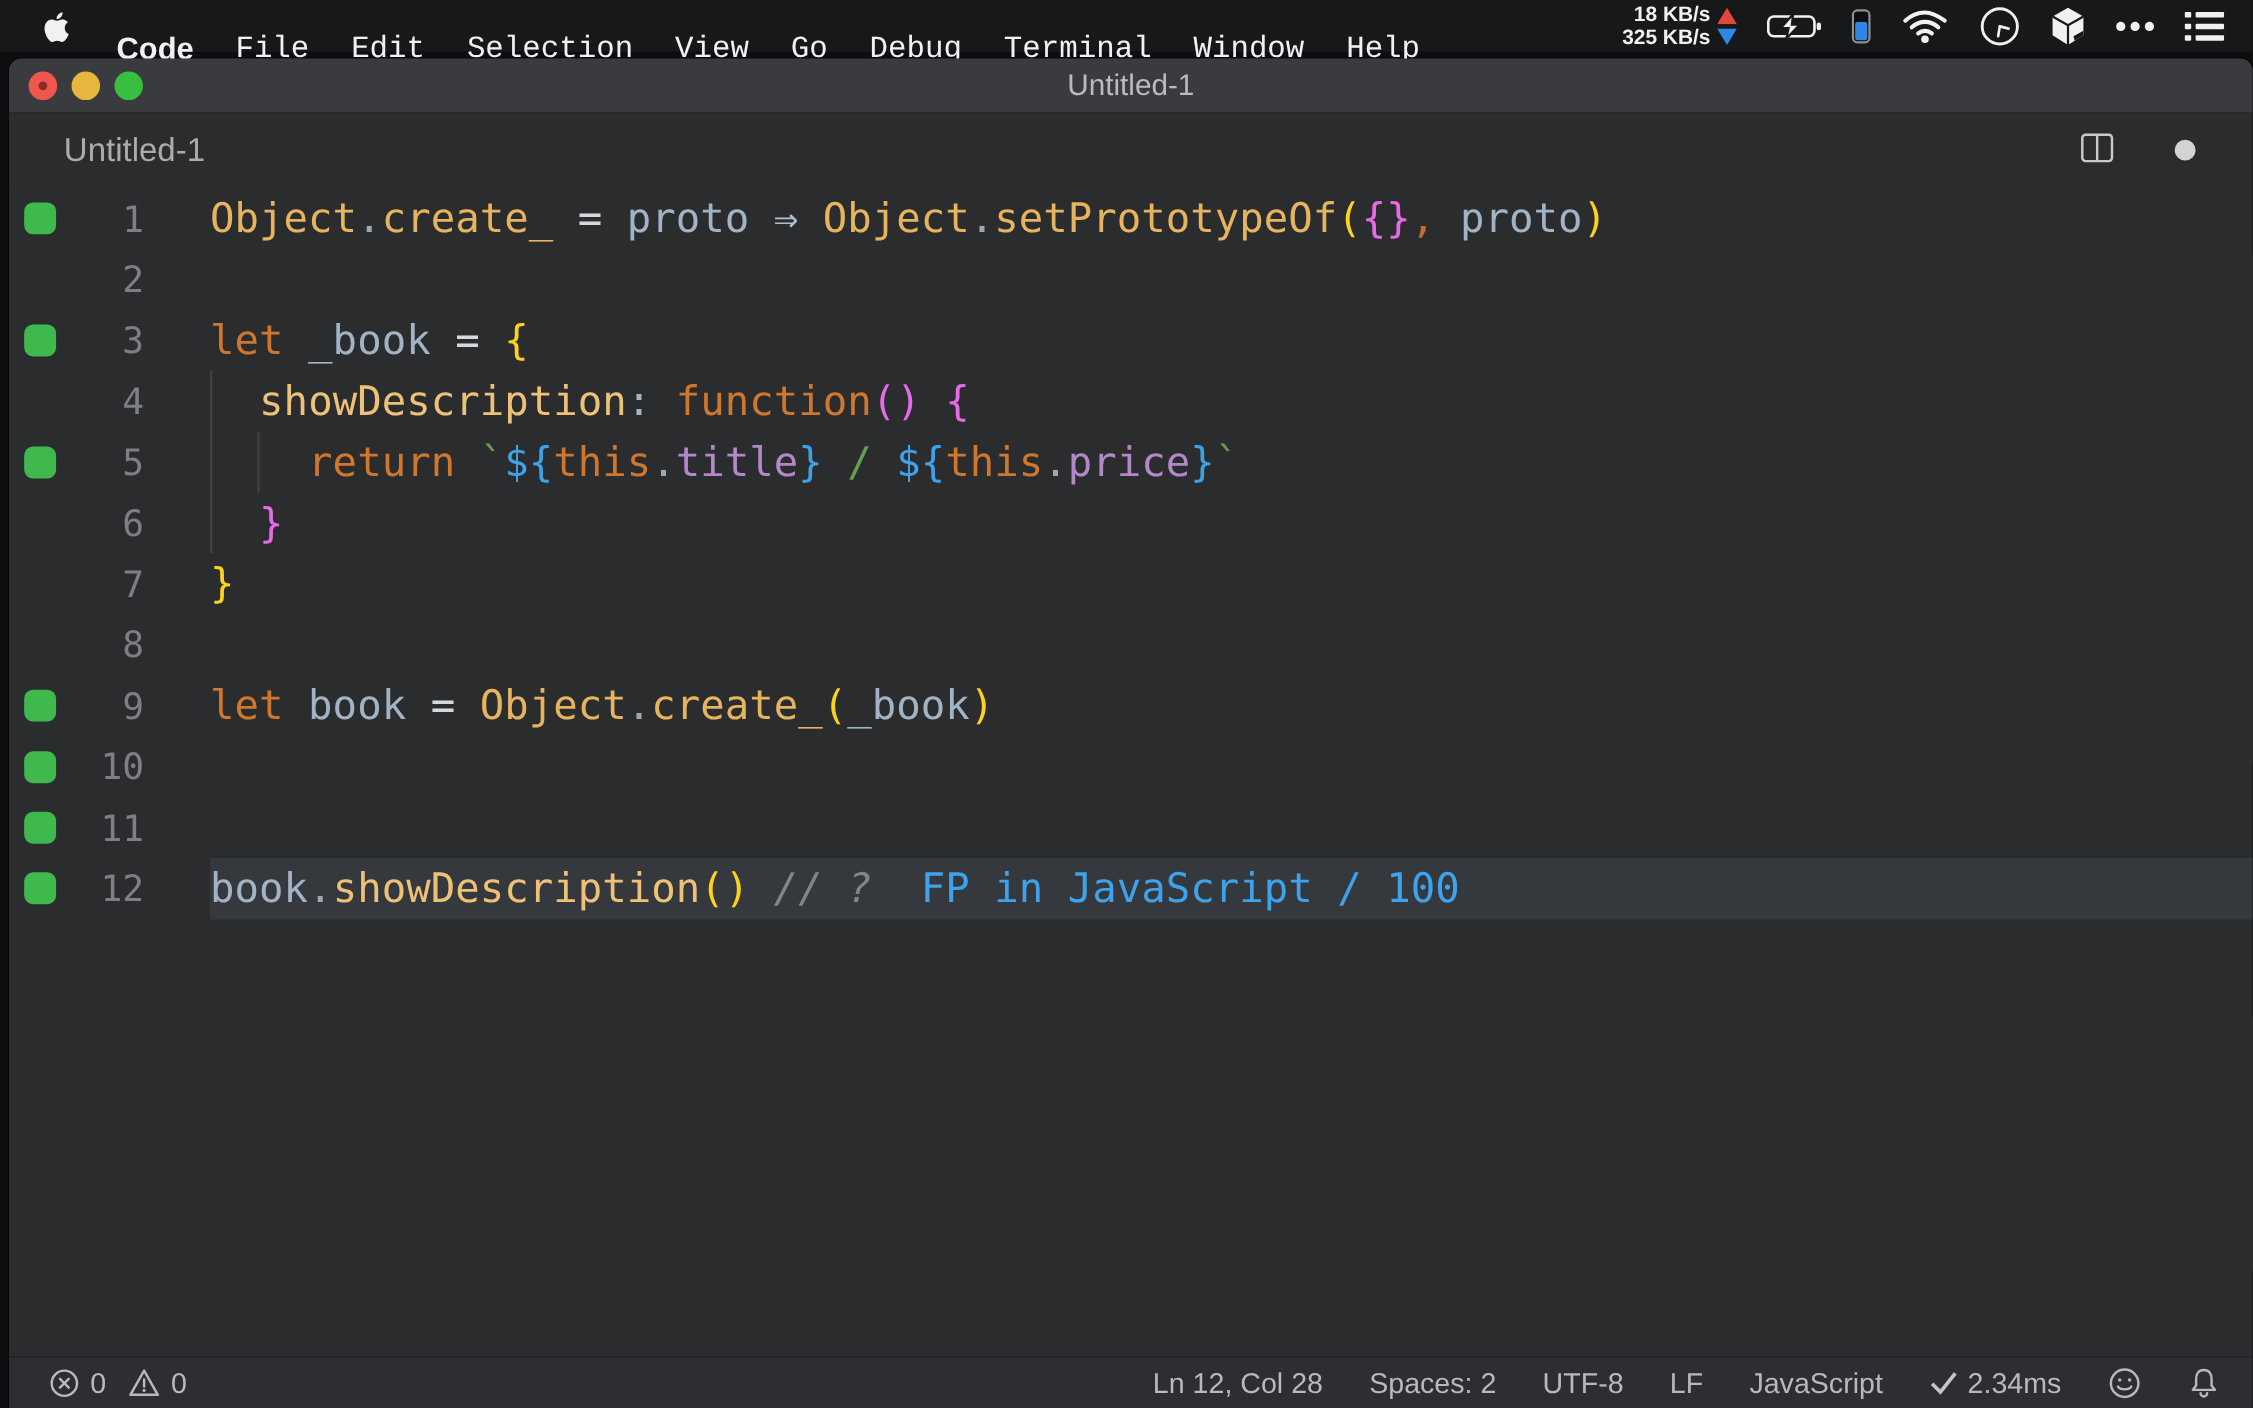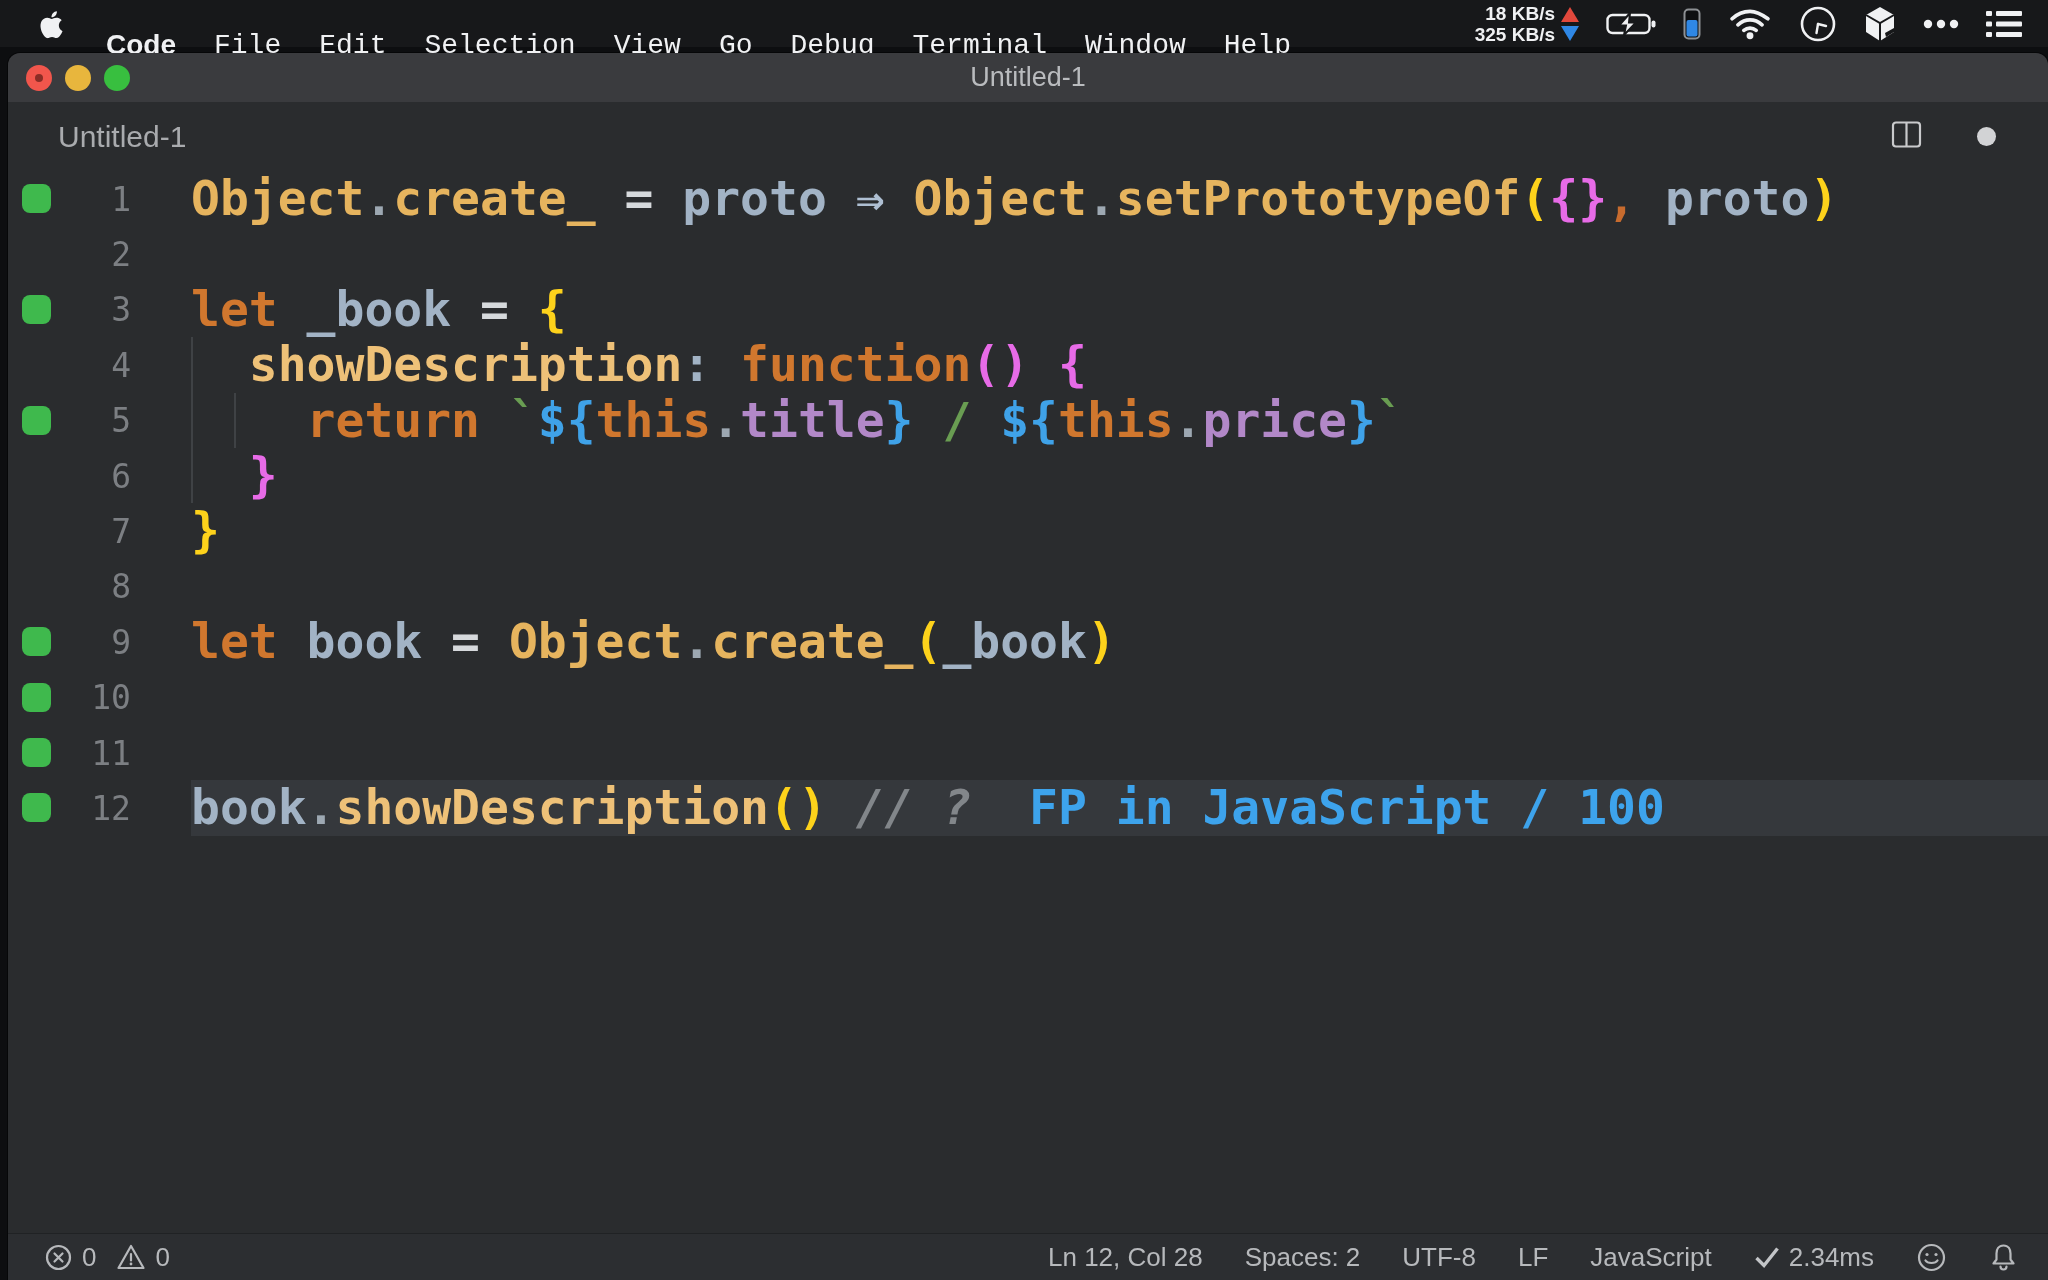--- a/index.html
+++ b/index.html
@@ -60,21 +60,21 @@
   .row.hl::before { content:""; position:absolute; left:183px; right:0; top:0; bottom:0; background:#35383c; }
   .gutter { flex:0 0 183px; width:183px; height:100%; position:relative; }
   .marker { position:absolute; left:14px; top:50%; margin-top:-14.5px; width:29px; height:29px; border-radius:8px; }
   .lnum {
     position:absolute; right:60px; top:50%; transform:translateY(-50%);
     font-family:"DejaVu Sans Mono", monospace; font-size:33px; font-weight:500;
     color:#7c7f83; width:110px; text-align:right;
   }
   .code {
     position:relative; z-index:1; white-space:pre;
-    font-family:"DejaVu Sans Mono", monospace; font-size:48px; font-weight:700;
+    font-family:"DejaVu Sans Mono", monospace; font-size:37px; font-weight:400;
     color:#c8ccd0; line-height:55.4px;text-align:right;
   }
   .tok-comment { font-style:italic; }
 
   
   .statusbar {
     flex:0 0 47px; height:47px; background:#2c2e31; border-top:1px solid #202224;
     display:flex; align-items:center; justify-content:space-between;
     padding:0 30px 0 36px; color:#b7b9bc; font-size:26px;
   }

